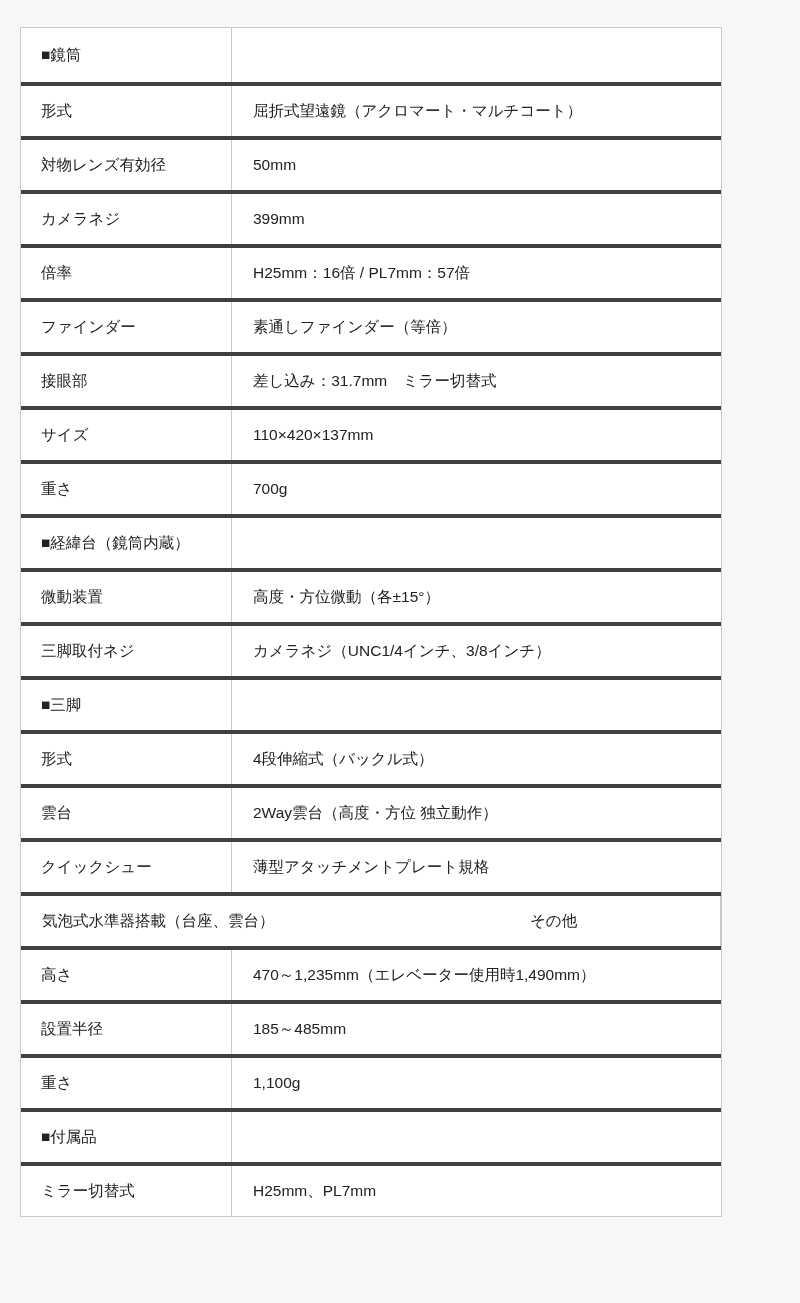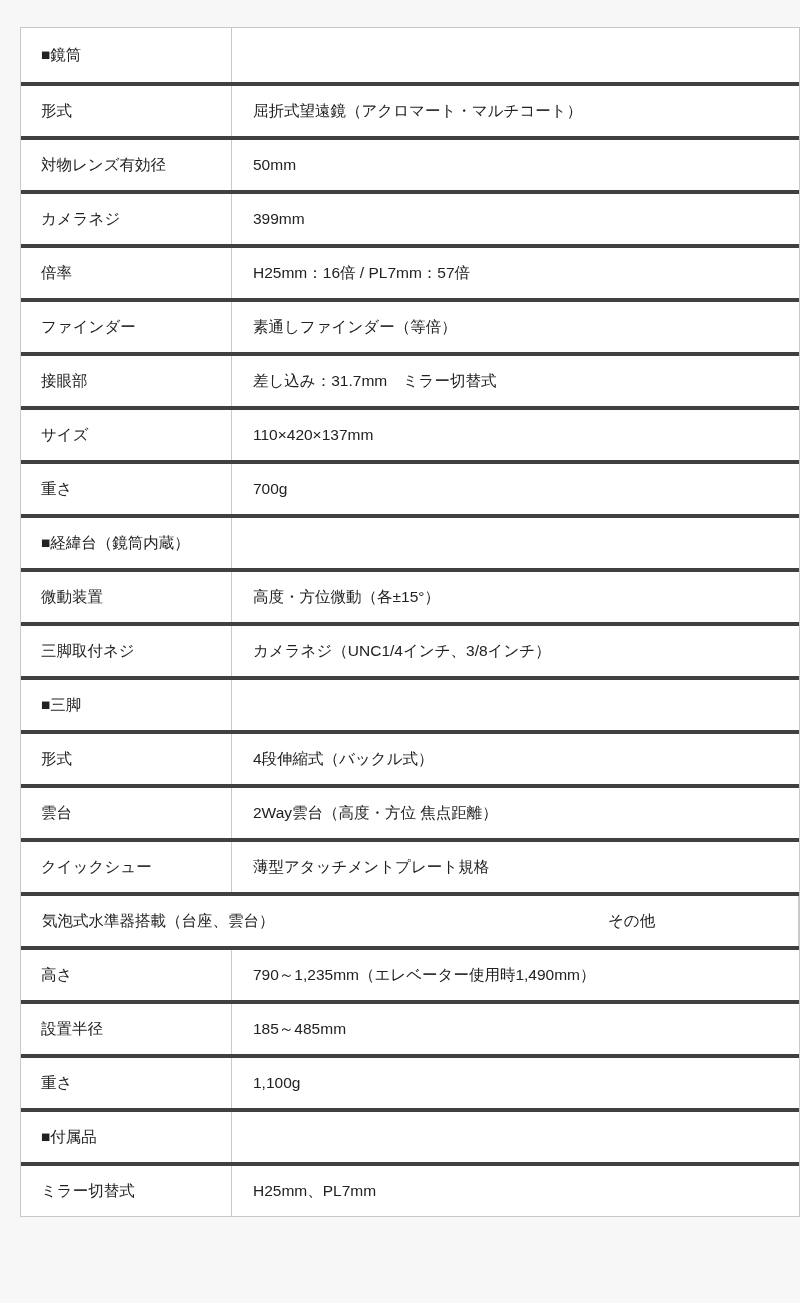--- a/index.html
+++ b/index.html
@@ -11,21 +11,21 @@
     height: 1303px;
     background: #f7f7f7;
     font-family: "Liberation Sans", "DejaVu Sans", sans-serif;
     color: #222222;
     position: relative;
   }
   .spec-table {
     position: absolute;
     left: 20px;
     top: 27px;
-    width: 780px;
+    width: 702px;
     background: #ffffff;
     border: 1px solid #c9c9c9;
     box-sizing: border-box;
   }
   .spec-row {
     display: flex;
     height: 54px;
     box-sizing: border-box;
     border-top: 4px solid #404040;
   }
@@ -122,36 +122,36 @@
     <div class="spec-cell value"></div>
   </div>
 
   <div class="spec-row">
     <div class="spec-cell label">形式</div>
     <div class="spec-cell value">4段伸縮式（バックル式）</div>
   </div>
 
   <div class="spec-row">
     <div class="spec-cell label">雲台</div>
-    <div class="spec-cell value">2Way雲台（高度・方位 焦点距離）</div>
+    <div class="spec-cell value">2Way雲台（高度・方位 独立動作）</div>
   </div>
 
   <div class="spec-row">
     <div class="spec-cell label">クイックシュー</div>
     <div class="spec-cell value">薄型アタッチメントプレート規格</div>
   </div>
 
   <div class="spec-row">
     <div class="spec-cell value">気泡式水準器搭載（台座、雲台）</div>
     <div class="spec-cell label">その他</div>
   </div>
 
   <div class="spec-row">
     <div class="spec-cell label">高さ</div>
-    <div class="spec-cell value">790～1,235mm（エレベーター使用時1,490mm）</div>
+    <div class="spec-cell value">470～1,235mm（エレベーター使用時1,490mm）</div>
   </div>
 
   <div class="spec-row">
     <div class="spec-cell label">設置半径</div>
     <div class="spec-cell value">185～485mm</div>
   </div>
 
 
   <div class="spec-row">
     <div class="spec-cell label">重さ</div>

